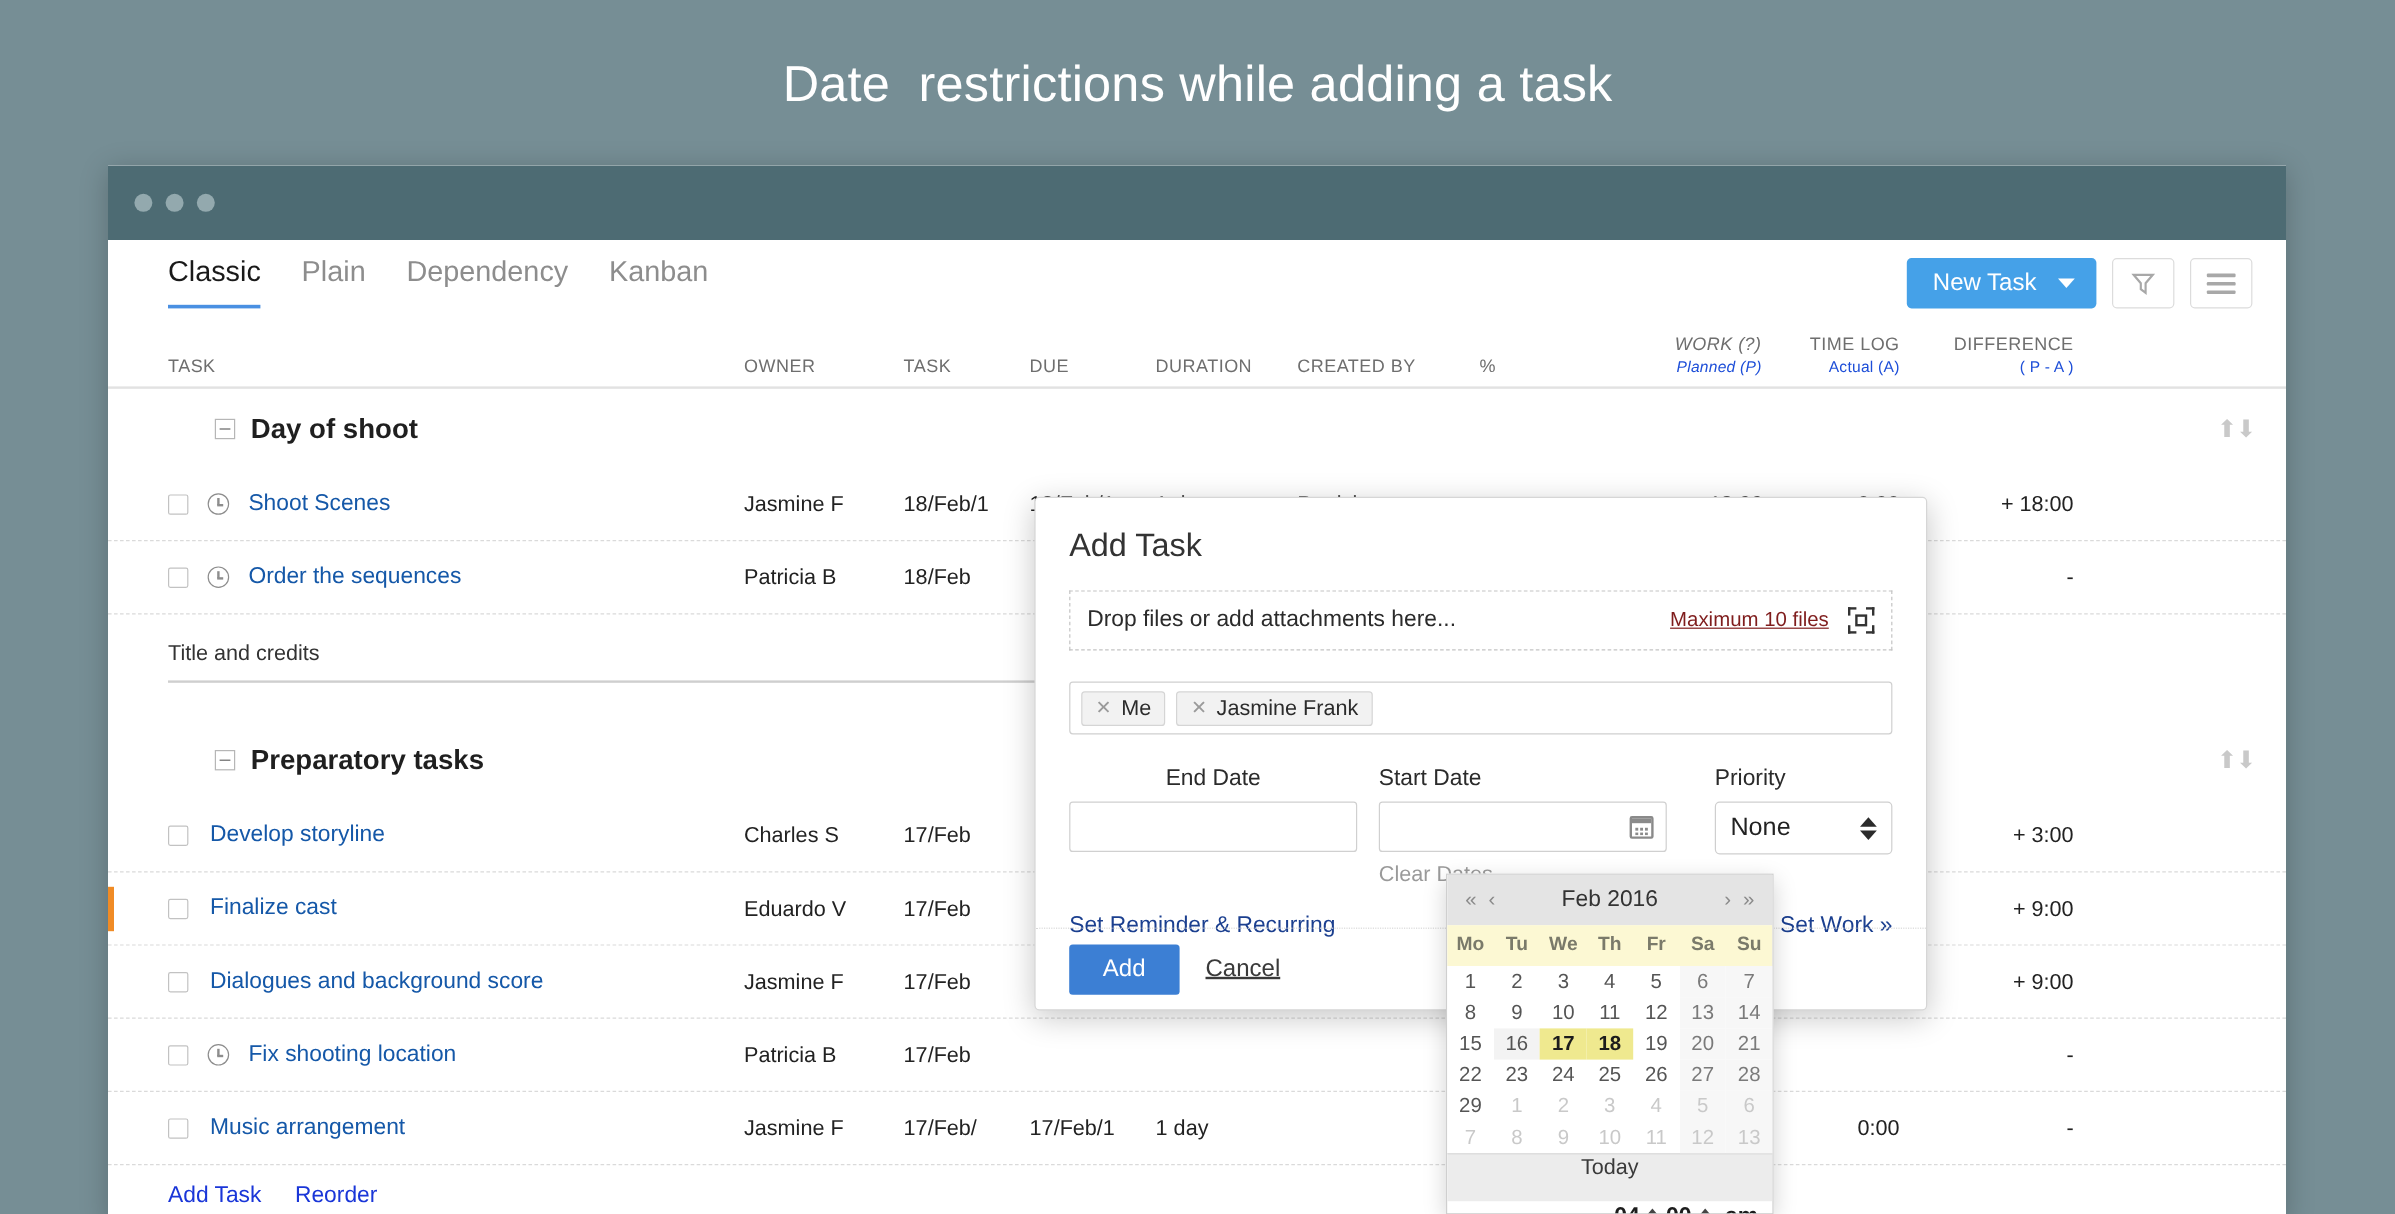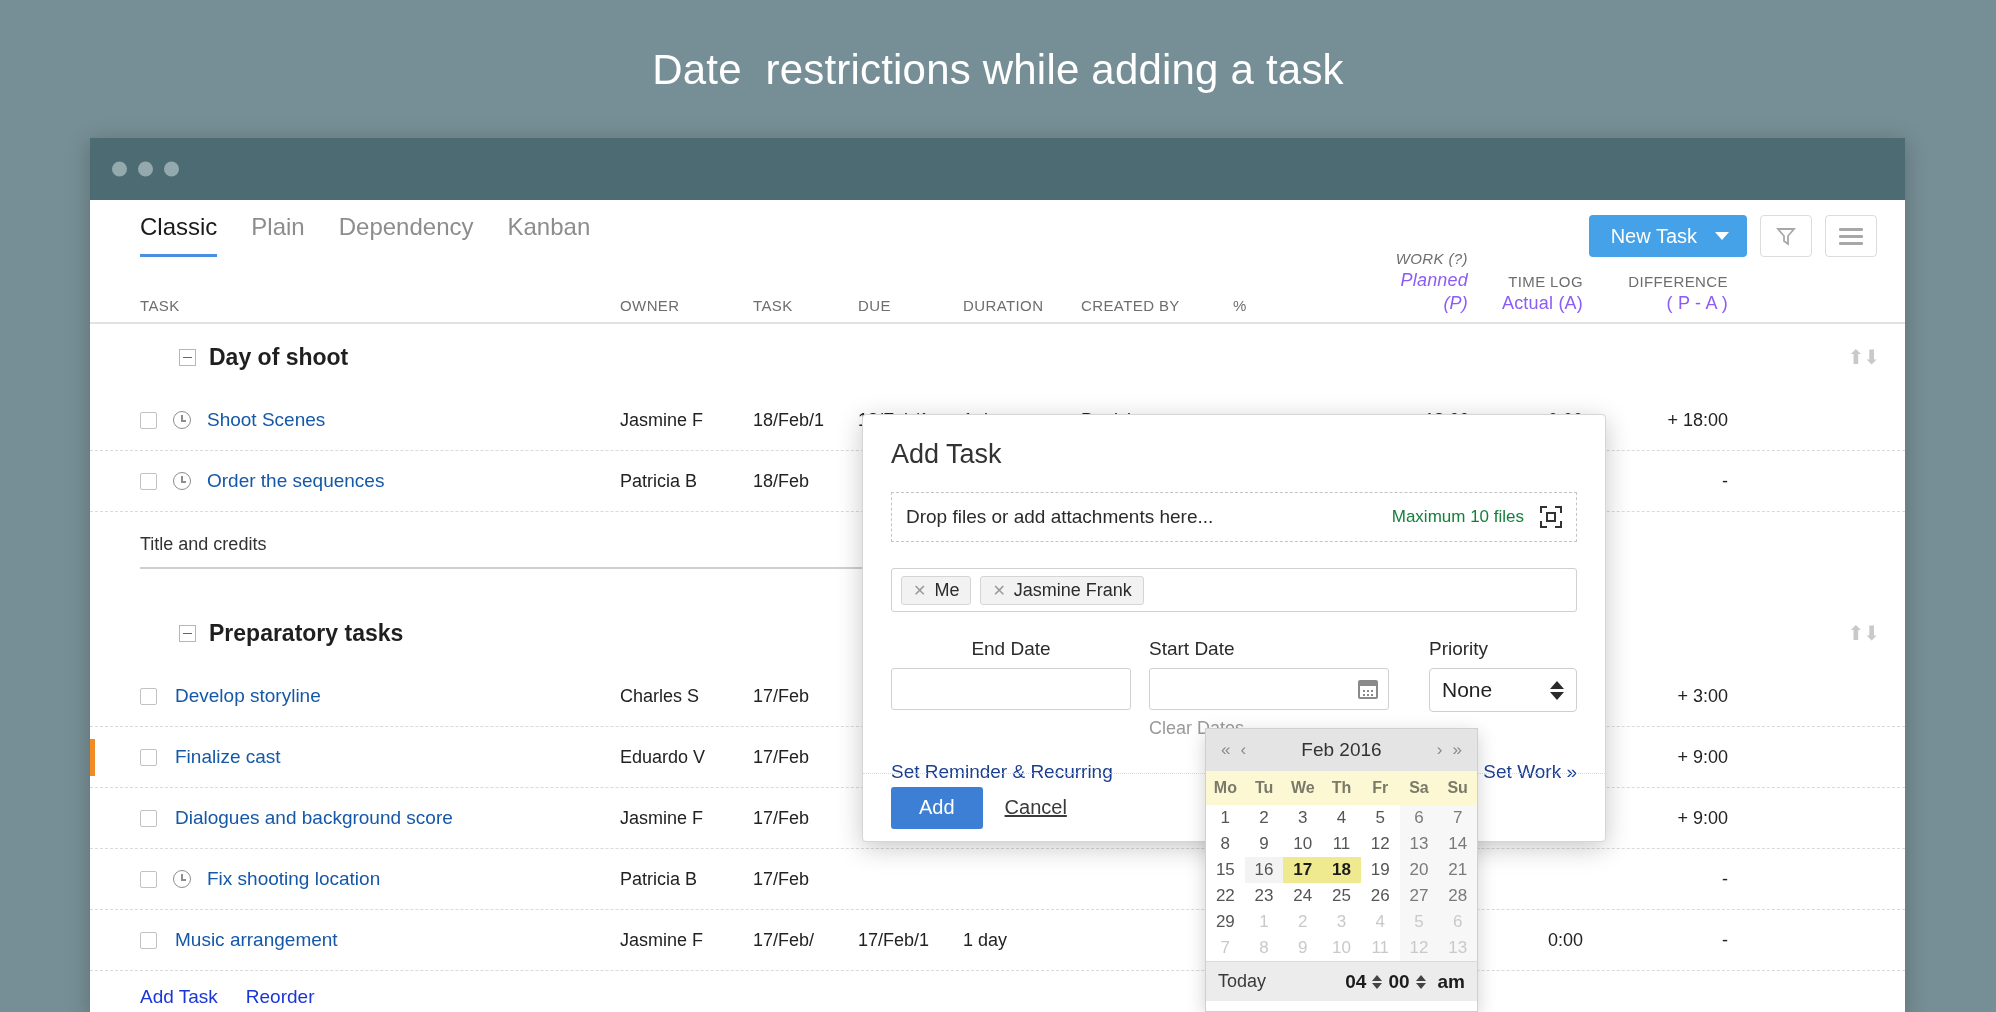--- a/index.html
+++ b/index.html
@@ -65,21 +65,21 @@
   .hamb { display: flex; flex-direction: column; gap: 4px; }
   .hamb span { display: block; width: 24px; height: 3px; background: #a8a8a8; border-radius: 1px; }
 
   
   .table { position: relative; }
   .thead {
     display: flex; align-items: flex-end; height: 52px;
     border-bottom: 2px solid #e2e2e2; padding: 0 0 8px 0;
   }
   .th { font-size: 15px; color: #6e6e6e; letter-spacing: 0.4px; }
-  .th .sub { font-size: 18px; color: #8b5cf6; display: block; letter-spacing: 0.2px; }
+  .th .sub { font-size: 13px; color: #1d4ed8; display: block; letter-spacing: 0.2px; }
   .th.stack { line-height: 1.25; }
 
   .col-task   { width: 530px; padding-left: 50px; }
   .col-owner  { width: 133px; }
   .col-start  { width: 105px; }
   .col-due    { width: 105px; }
   .col-dur    { width: 118px; }
   .col-by     { width: 152px; }
   .col-pct    { width: 140px; }
   .col-work   { width: 95px; text-align: right; font-style: italic; }
@@ -144,21 +144,21 @@
     position: absolute; left: 862px; top: 414px; width: 744px; height: 428px;
     background: #ffffff; border: 1px solid #d6d6d6; border-radius: 4px;
     box-shadow: 0 6px 26px rgba(0,0,0,0.22);
   }
   .modal-title { font-size: 27px; color: #333; padding: 24px 0 0 28px; }
   .dropzone {
     margin: 22px 28px 0 28px; height: 50px; border: 1px dashed #c4c4c4;
     display: flex; align-items: center; padding: 0 14px; cursor: pointer;
   }
   .dz-text { font-size: 19px; color: #2b2b2b; }
-  .dz-max { margin-left: auto; font-size: 17px; color: #15803d; }
+  .dz-max { margin-left: auto; font-size: 17px; color: #7f1d1d; text-decoration: underline; }
   .dz-icon { margin-left: 16px; width: 22px; height: 22px; position: relative; }
   .dz-icon span { position: absolute; width: 7px; height: 7px; border: 2px solid #333; }
   .dz-icon .c1 { left:0; top:0; border-right: 0; border-bottom: 0; }
   .dz-icon .c2 { right:0; top:0; border-left: 0; border-bottom: 0; }
   .dz-icon .c3 { left:0; bottom:0; border-right: 0; border-top: 0; }
   .dz-icon .c4 { right:0; bottom:0; border-left: 0; border-top: 0; }
   .dz-icon .mid { left:6px; top:6px; width:10px; height:10px; border: 2px solid #333; }
 
   .field-label { font-size: 19px; color: #2b2b2b; }
   .resp-wrap { padding: 18px 28px 0 28px; }
@@ -237,21 +237,21 @@
   .dp-cell {
     height: 26px; display: flex; align-items: center; justify-content: center;
     font-size: 17px; color: #555; cursor: pointer;
   }
   .dp-cell.we { background: #f7f7f7; color: #7a7a7a; }
   .dp-cell.other { color: #c9c9c9; }
   .dp-cell.sel { background: #efe98f; color: #1c1c1c; font-weight: bold; }
   .dp-cell.hov { background: #f3f3f3; }
   .dp-foot {
     height: 40px; background: #ececec; border-top: 1px solid #dadada;
-    display: flex; align-items: center; padding: 0 12px; gap: 20px; font-size: 18px; color: #3a3a3a;
+    display: flex; align-items: center; padding: 0 12px; gap: 20px; font-size: 18px; color: #3a3a3a; flex-direction: column;
   }
   .dp-today { color: #3a3a3a; cursor: pointer; }
   .dp-time { margin-left: auto; display: flex; align-items: center; gap: 6px; }
   .dp-num { font-weight: bold; font-size: 19px; color: #1c1c1c; }
   .dp-arrows { display: flex; flex-direction: column; gap: 2px; }
   .dp-arrows .u { width:0;height:0;border-left:5px solid transparent;border-right:5px solid transparent;border-bottom:6px solid #444; }
   .dp-arrows .d { width:0;height:0;border-left:5px solid transparent;border-right:5px solid transparent;border-top:6px solid #444; }
   .dp-ampm { font-weight: bold; font-size: 19px; color: #1c1c1c; margin-left: 6px; }
 </style>
 </head>

